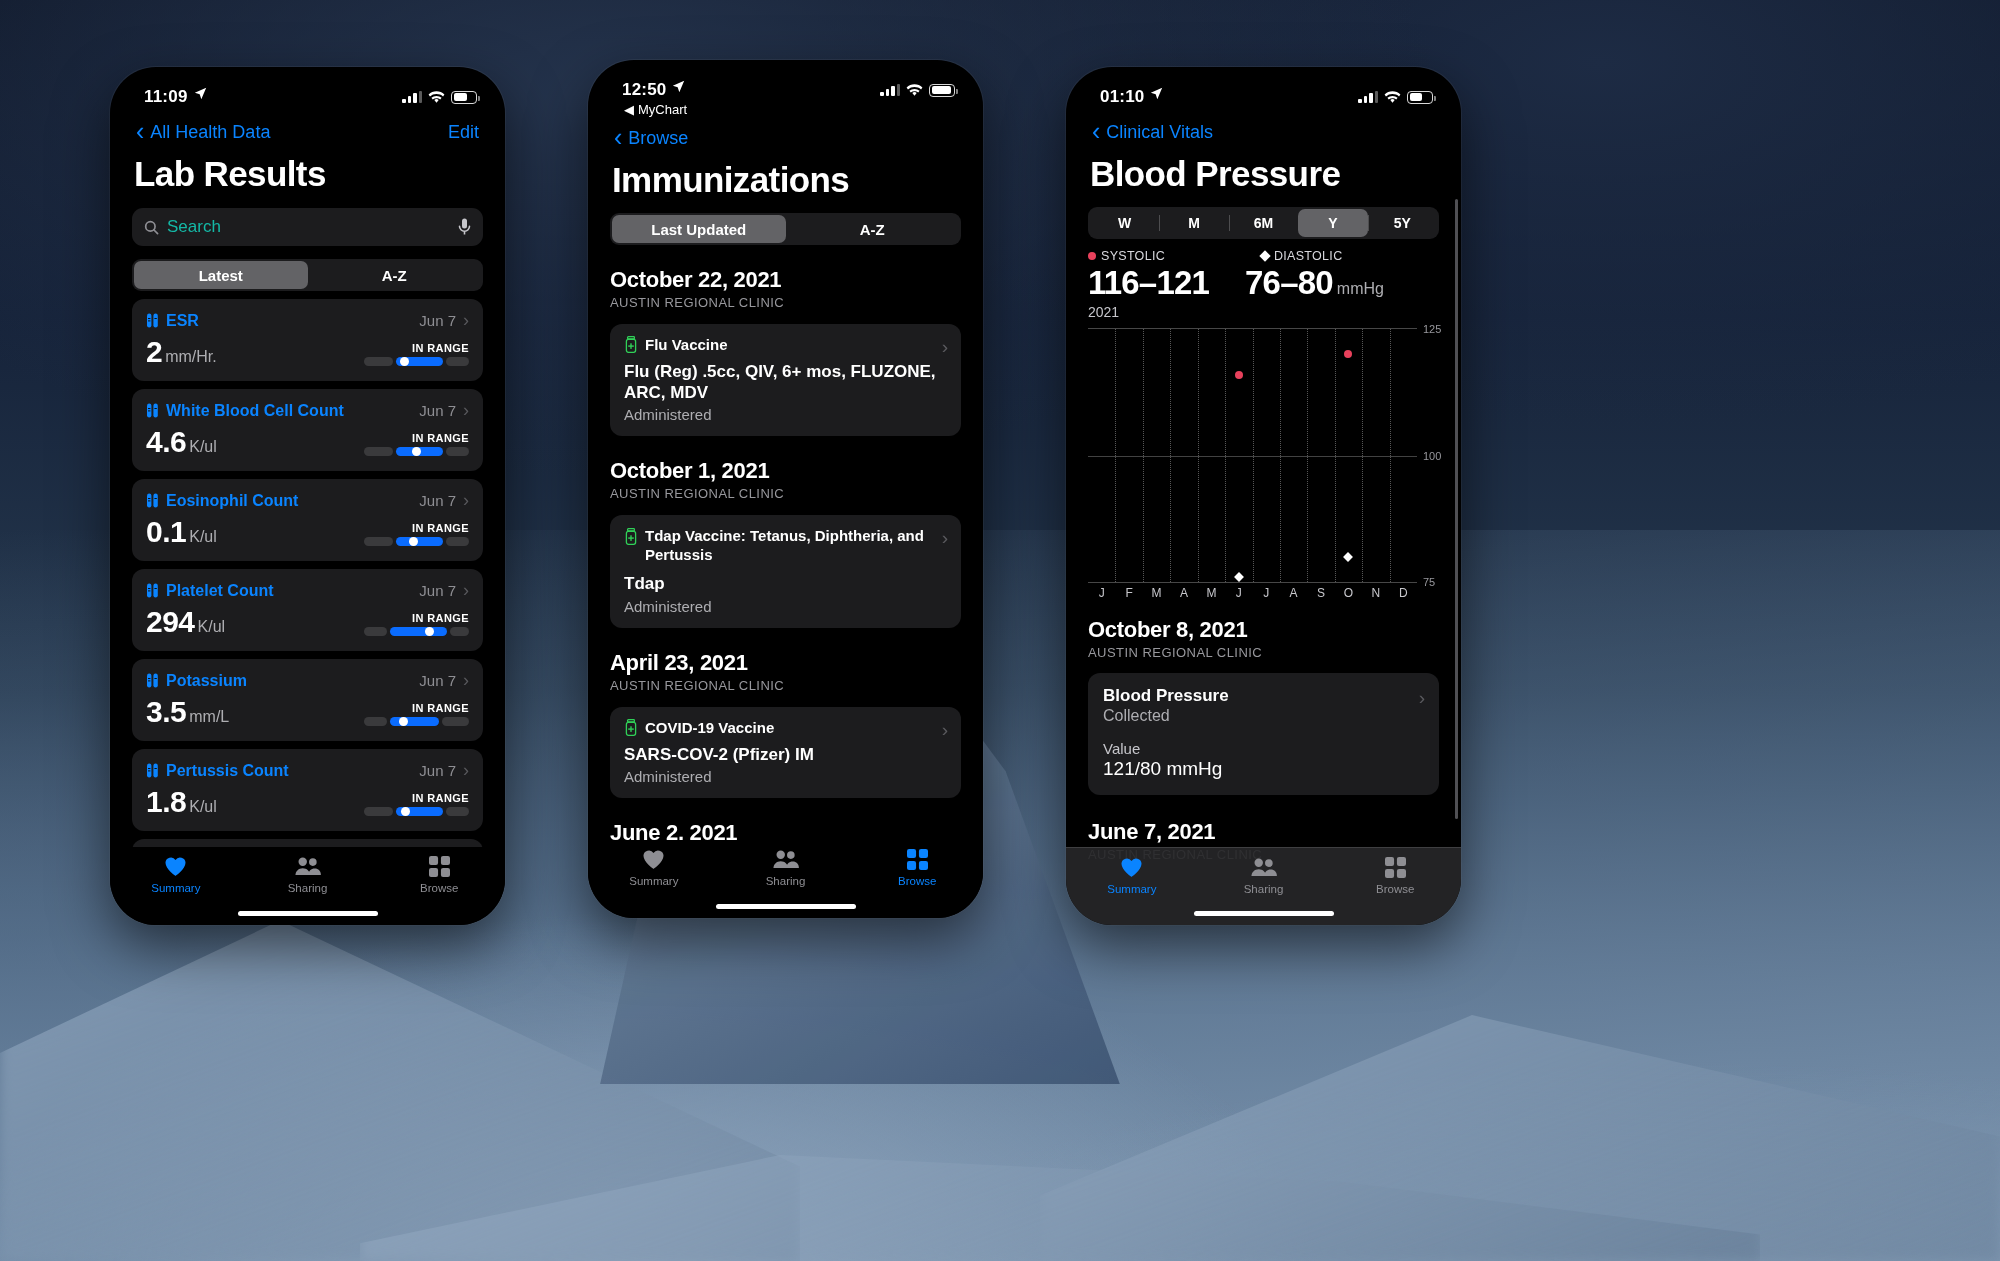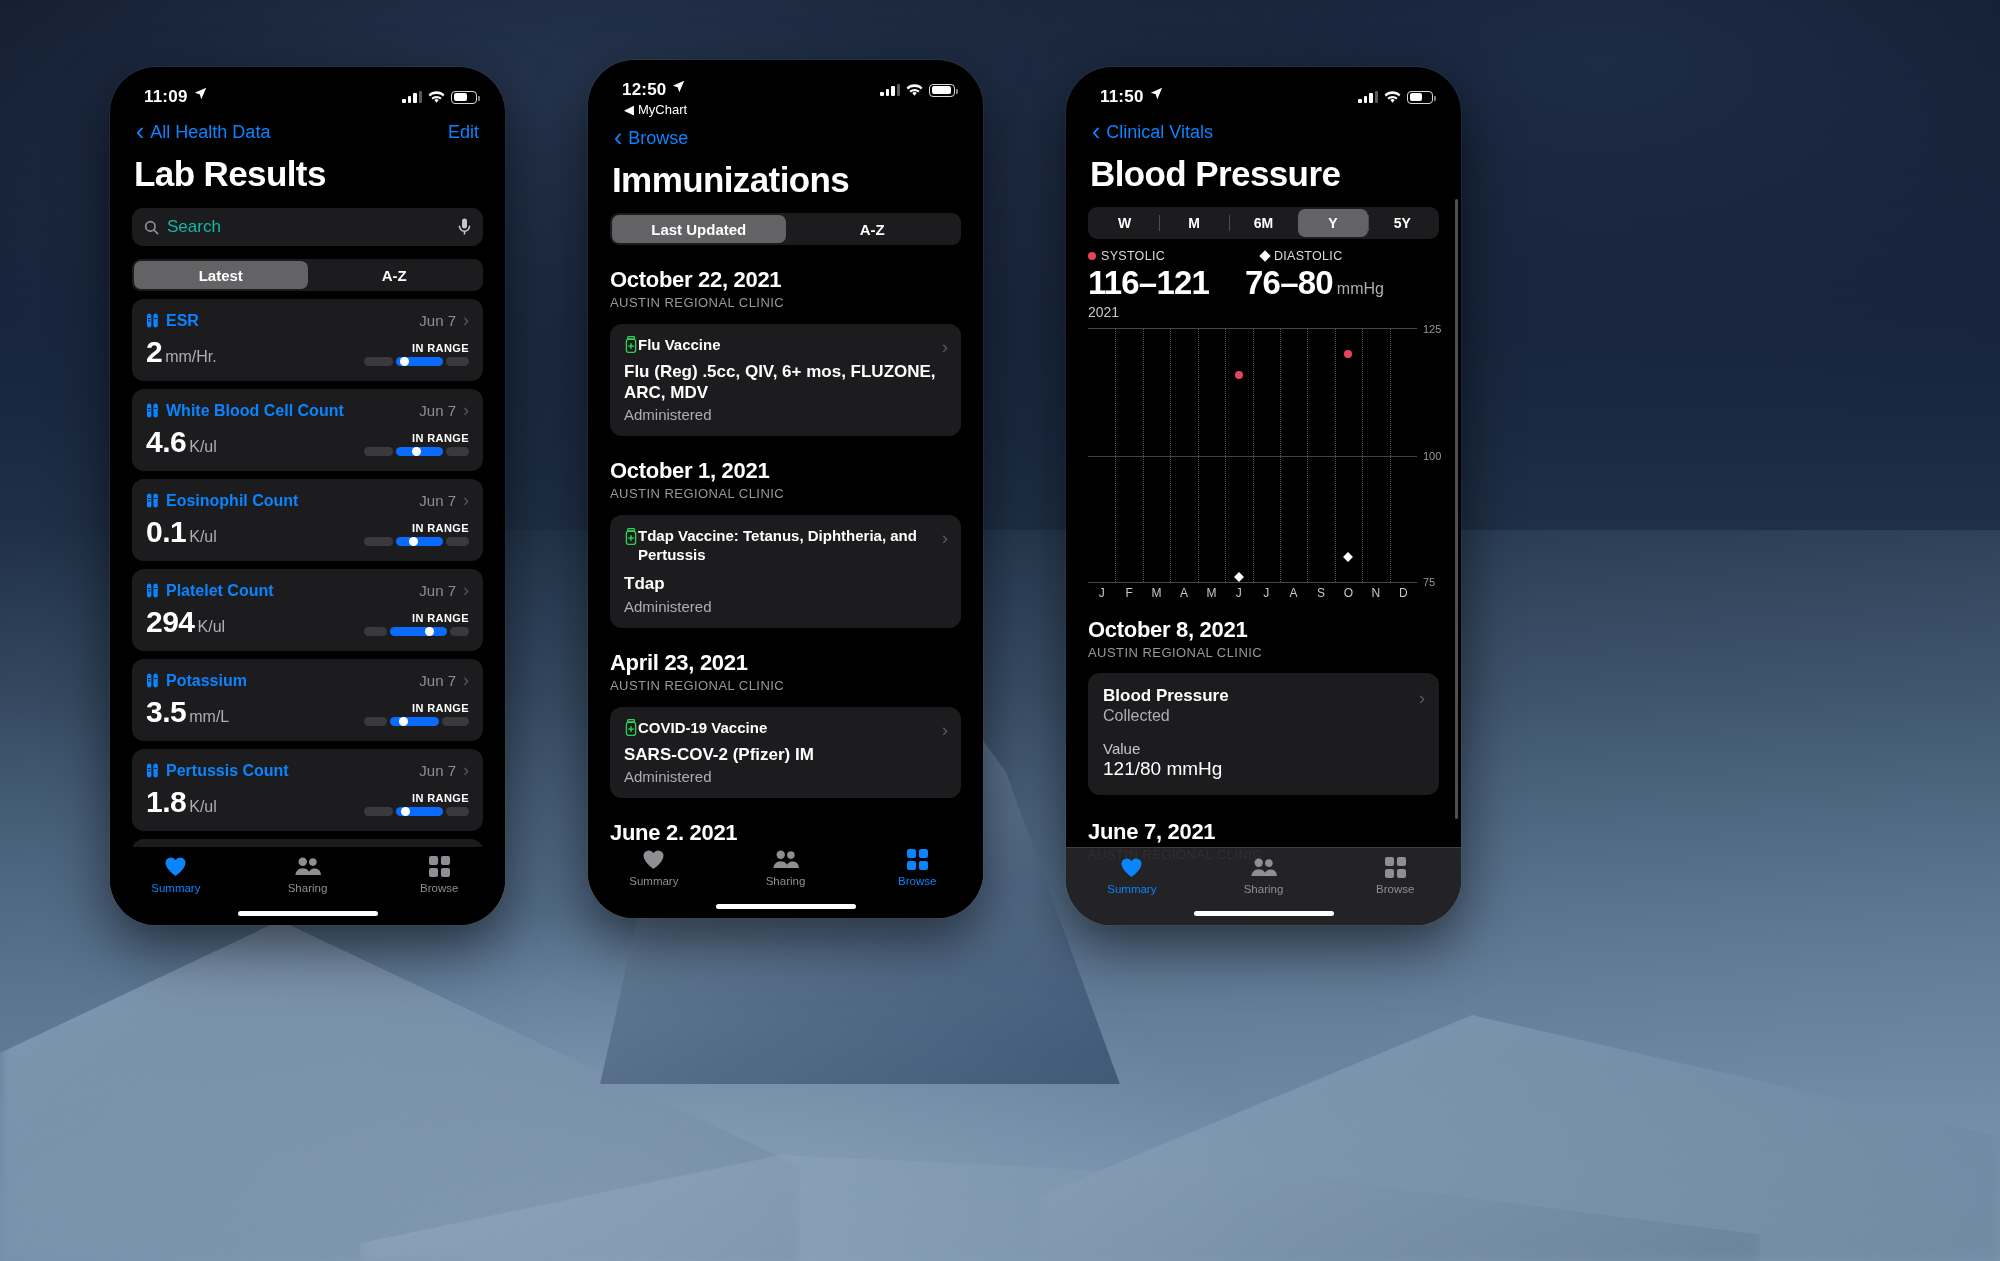--- a/index.html
+++ b/index.html
@@ -217,21 +217,21 @@
   .datehead .org { font-size: 13px; color: #98989d; letter-spacing: .45px; margin-top: 2px; }
 
   
   .immcard {
     background: #1c1c1e;
     border-radius: 12px;
     margin-top: 14px;
     padding: 12px 14px 13px 14px;
     position: relative;
   }
-  .immcard .hdr { display: flex; align-items: center; }
+  .immcard .hdr { display: flex; align-items: center; gap: 7px; }
   .immcard .hdr .ttl { font-size: 15px; font-weight: bold; }
   .immcard .chev { position: absolute; right: 13px; top: 12px; color: #5a5a5e; font-size: 19px; font-weight: 300; }
   .immcard .desc { font-size: 17px; font-weight: bold; margin-top: 9px; line-height: 1.22; }
   .immcard .status { font-size: 15px; color: #aeaeb2; margin-top: 3px; }
 
   
   .bpstats { padding: 10px 22px 0 22px; }
   .bplegend { display: flex; gap: 96px; }
   .bplegend .lg { display: flex; align-items: center; gap: 5px; font-size: 12.5px; color: #d9d9de; letter-spacing: .3px; }
   .dotred { width: 8px; height: 8px; border-radius: 50%; background: #e8415c; }
@@ -737,21 +737,21 @@
       <span class="lb">Browse</span>
     </div>
   </div>
   <div class="homebar"></div>
 </div>
 
 <div class="phone" id="phone-bp">
 
   <div class="statusbar">
     <div class="sb-left">
-      <span>11:50</span>
+      <span>01:10</span>
       <svg class="loc-arrow" viewBox="0 0 16 16">
           <path d="M15 1L1 7l6 2 2 6z" fill="#fff"></path>
         </svg>
     </div>
     <div class="sb-right">
       <span class="signal">
           <i></i>
           <i></i>
           <i></i>
           <i></i>

